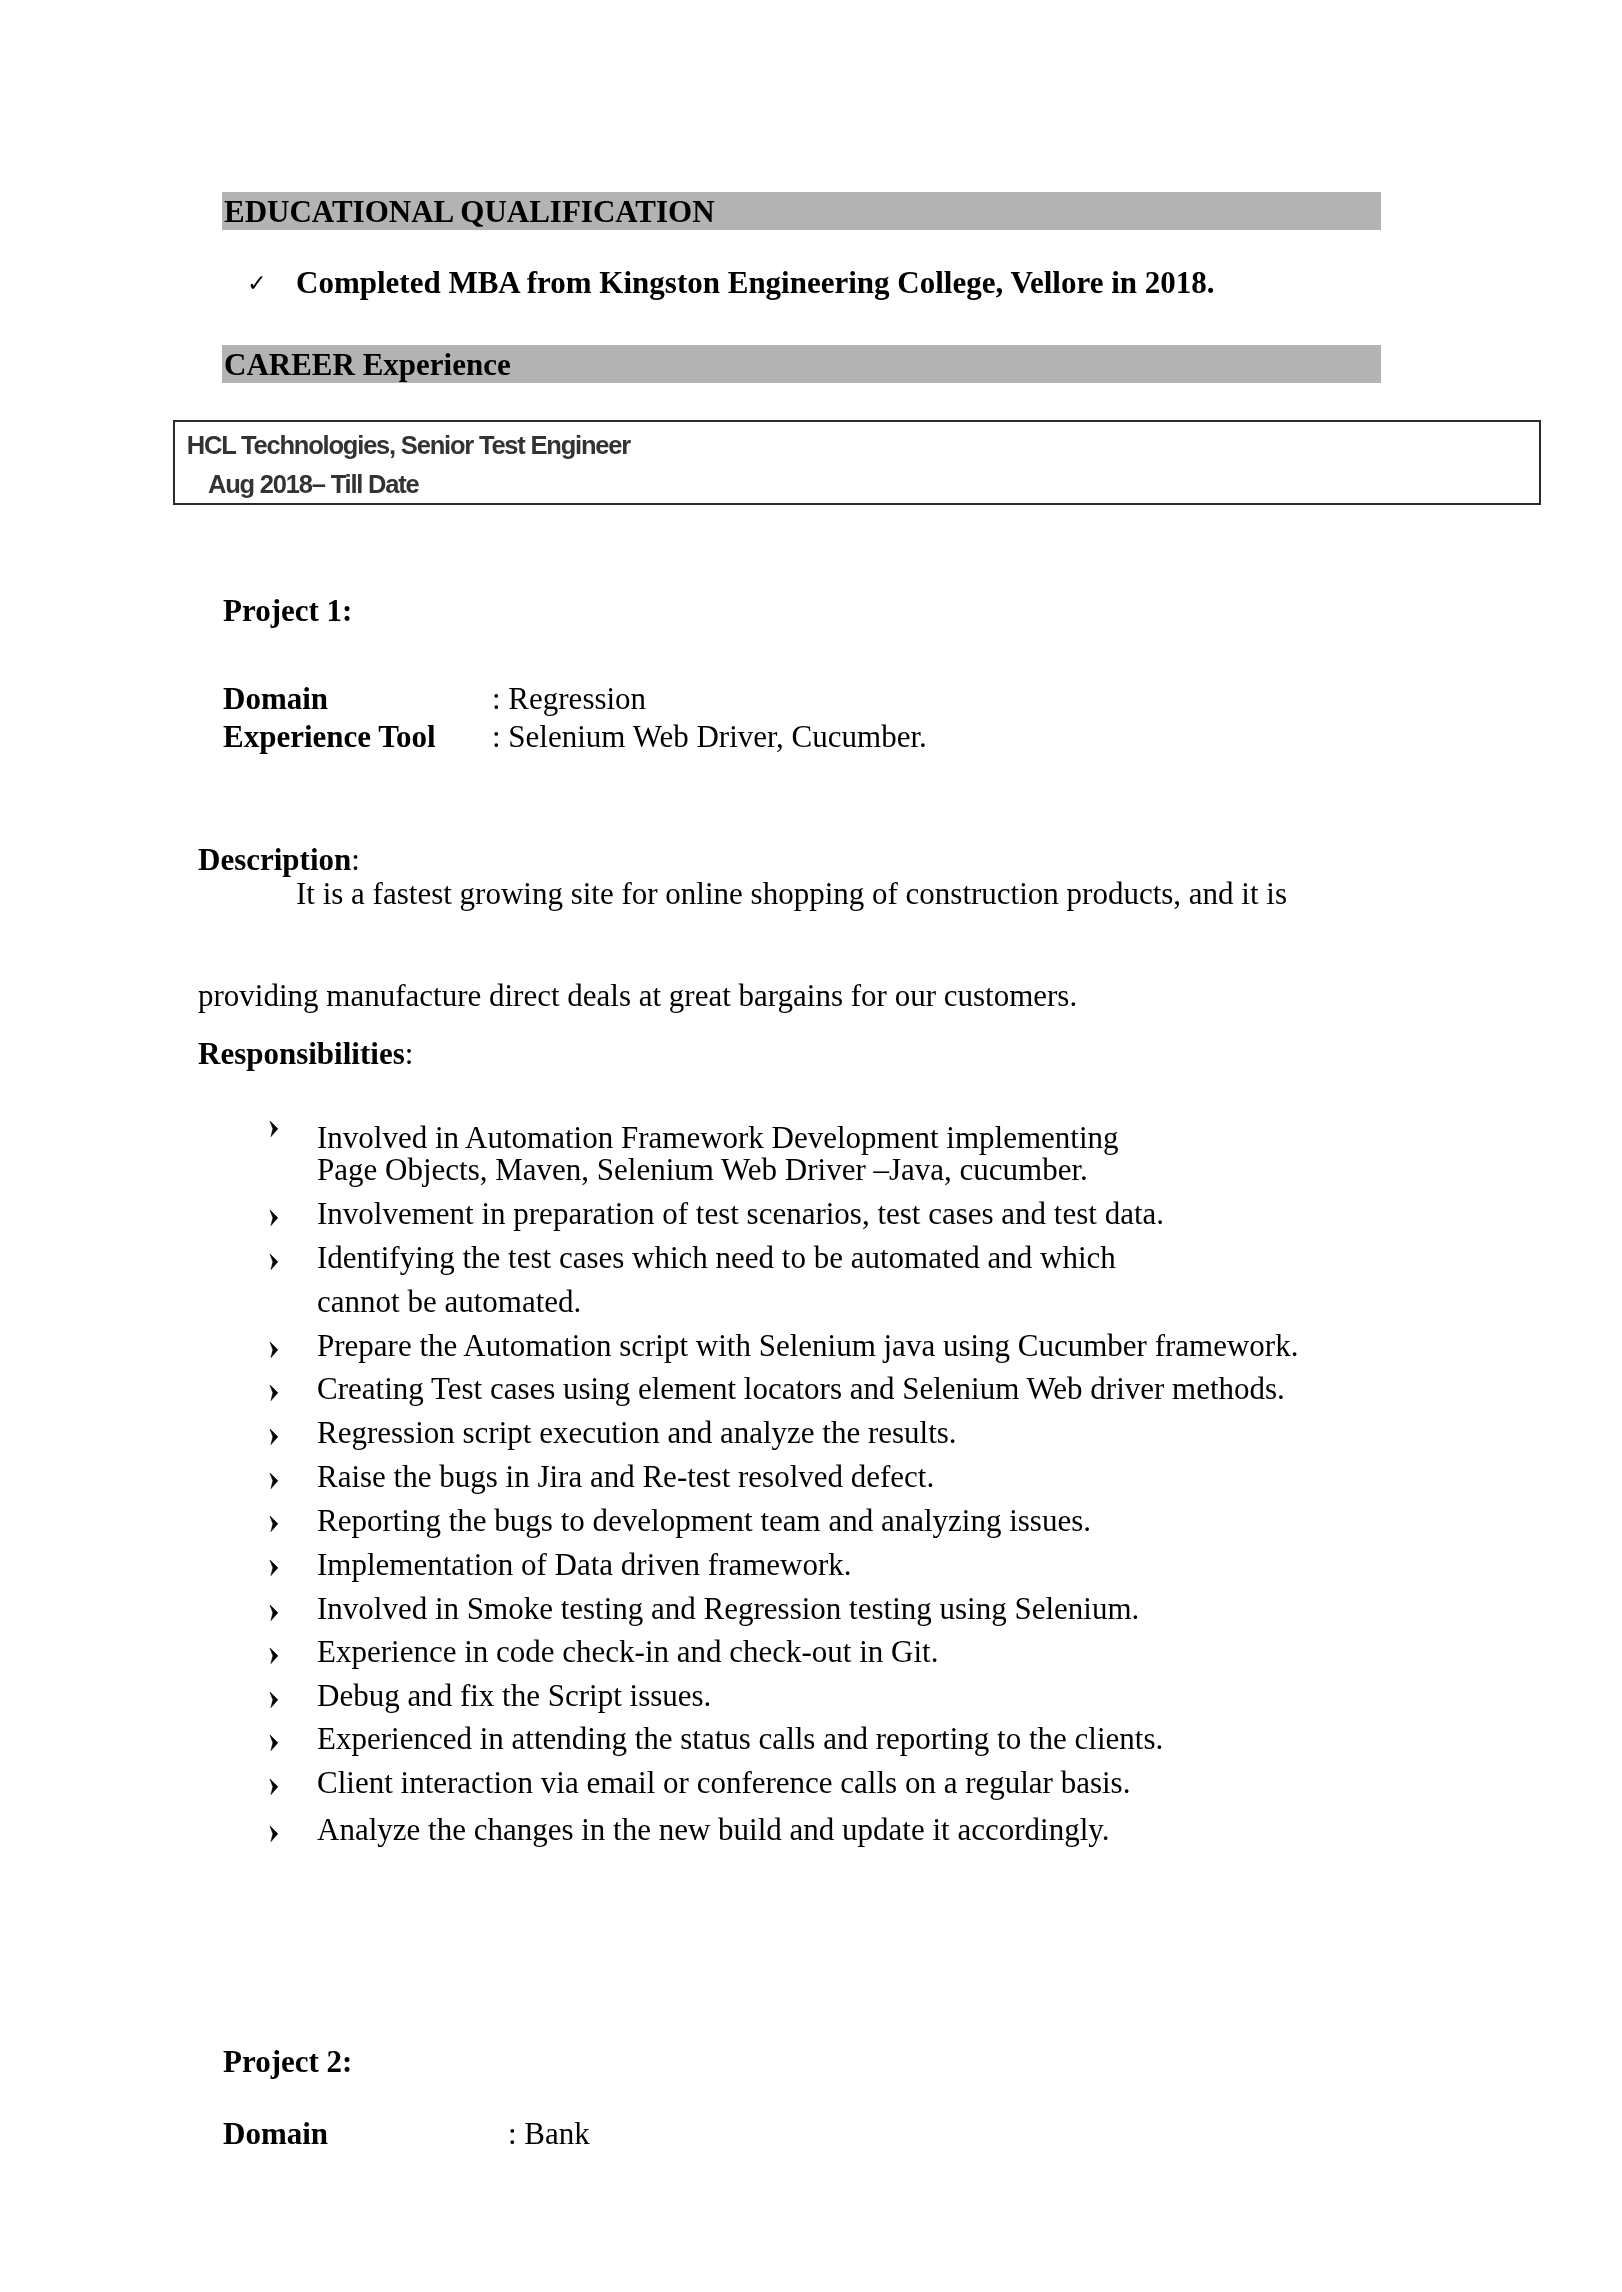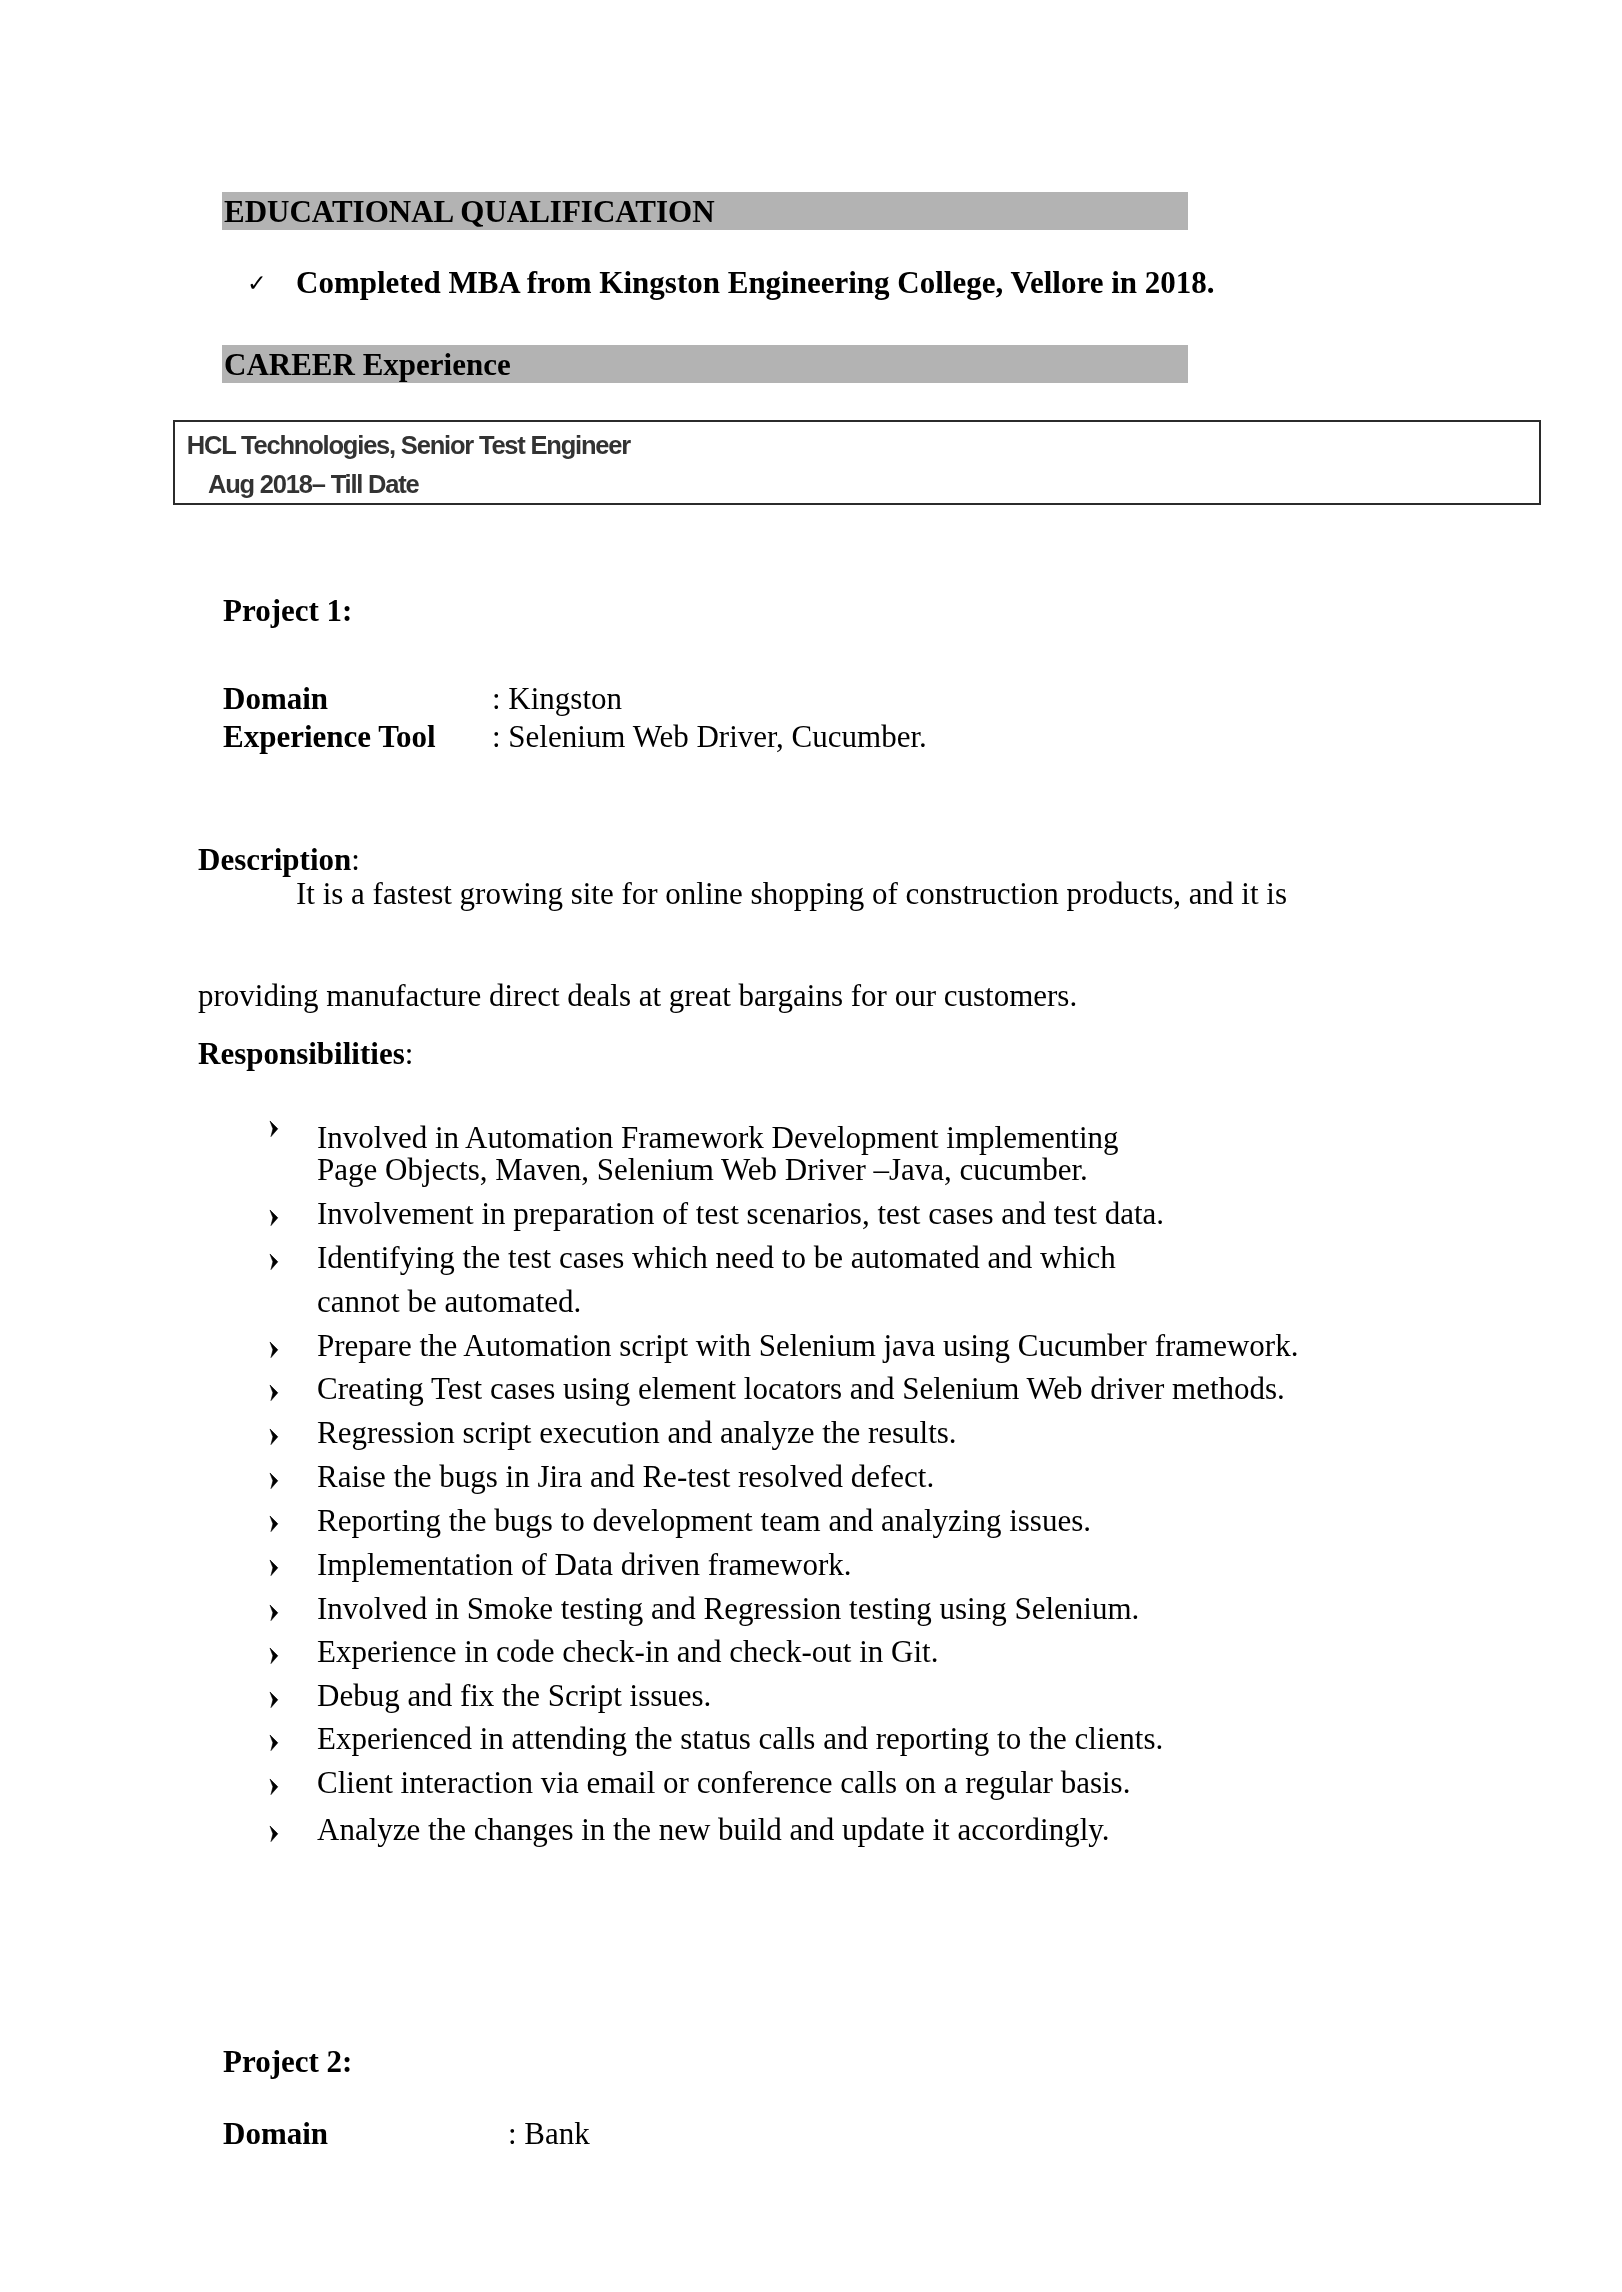--- a/index.html
+++ b/index.html
@@ -1,19 +1,19 @@
 <!DOCTYPE html>
 <html><head>
 <meta charset="utf-8">
 <style>
   html, body { margin: 0; padding: 0; background: #ffffff; }
   body { width: 1622px; height: 2293px; position: relative; overflow: hidden;
          font-family: "Liberation Serif", "DejaVu Serif", serif; color: #000; }
   .abs { position: absolute; white-space: nowrap; }
-  .section-bar { position: absolute; left: 222px; width: 966px; height: 38px; background: #b3b3b3; }
+  .section-bar { position: absolute; left: 222px; width: 1159px; height: 38px; background: #b3b3b3; }
   .section-bar span { position: absolute; left: 2px; bottom: 2.9px; font-weight: bold; font-size: 31px; line-height: 1; }
   .serif32 { font-size: 31px; line-height: 1; }
   .bold { font-weight: bold; }
   .underline { text-decoration-thickness: 2.9px; text-underline-offset: 3.9px; }
   .job-box { position: absolute; left: 173px; top: 420px; width: 1368px; height: 85px;
              border: 2px solid #2b2b2b; box-sizing: border-box; }
   .job-line { position: absolute; font-family: "Liberation Sans", "DejaVu Sans", sans-serif;
               font-weight: bold; font-size: 25.5px; color: #333; letter-spacing: -1.2px; white-space: nowrap; line-height: 1; }
   .bullet { position: absolute; width: 11.8px; height: 17.6px; }
   .resp-text { position: absolute; left: 317px; font-size: 31px; line-height: 1; white-space: nowrap; }
@@ -35,21 +35,21 @@
 </div>
 
 <div class="job-box">
   <div class="job-line" style="left:11.8px; top:10.8px;">HCL Technologies, Senior Test Engineer</div>
   <div class="job-line" style="left:33px; top:50px;">Aug 2018– Till Date</div>
 </div>
 
 <div class="abs serif32 bold underline" style="left:223px; top:595px;">Project 1:</div>
 
 <div class="abs serif32 bold" style="left:223px; top:683px;">Domain</div>
-<div class="abs serif32" style="left:492px; top:683px;">: Kingston</div>
+<div class="abs serif32" style="left:492px; top:683px;">: Regression</div>
 <div class="abs serif32 bold" style="left:223px; top:721px;">Experience Tool</div>
 <div class="abs serif32" style="left:492px; top:721px;">: Selenium Web Driver, Cucumber.</div>
 
 <div class="abs serif32" style="left:198px; top:844px;">
   <span class="bold">Description</span><span>:</span>
 </div>
 
 <div class="abs serif32" style="left:296px; top:878px;">It is a fastest growing site for online shopping of construction products, and it is</div>
 <div class="abs serif32" style="left:198px; top:932px;margin-top:48px;">providing manufacture direct deals at great bargains for our customers.</div>
 

